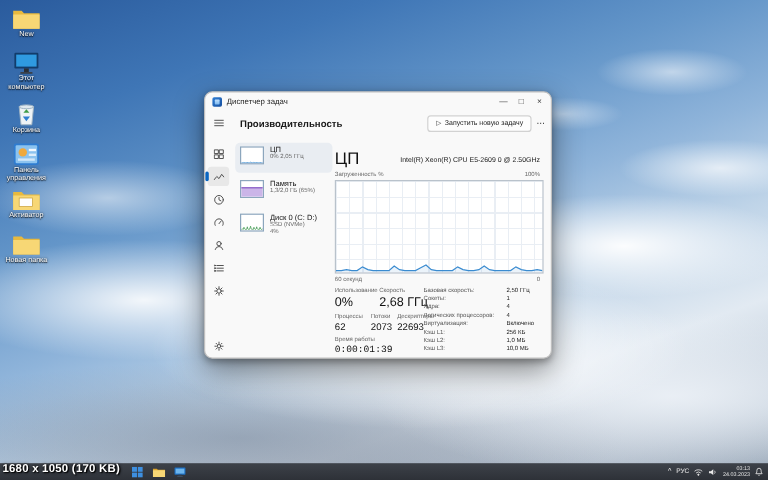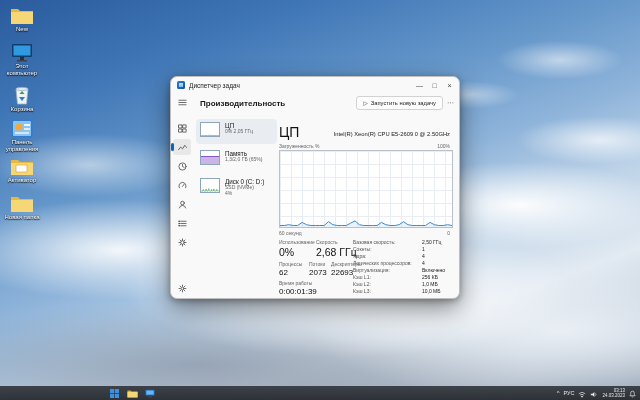--- a/index.html
+++ b/index.html
@@ -313,21 +313,21 @@
     <div class="abs stat-big" style="left:145px; top:169px;">2,68 ГГц</div>
 
     <div class="abs stat-lbl" style="left:108px; top:184px;">Процессы</div>
     <div class="abs stat-mid" style="left:108px; top:191px;">62</div>
     <div class="abs stat-lbl" style="left:138px; top:184px;">Потоки</div>
     <div class="abs stat-mid" style="left:138px; top:191px;">2073</div>
     <div class="abs stat-lbl" style="left:160px; top:184px;">Дескрипторы</div>
     <div class="abs stat-mid" style="left:160px; top:191px;">22693</div>
 
     <div class="abs stat-lbl" style="left:108px; top:203px;">Время работы</div>
-    <div class="abs stat-mid" style="left:108px; top:210px;">0:00:01:39</div>
+    <div class="abs stat-mid" style="left:108px; top:210px;font-family:Liberation Mono, monospace;">0:00:01:39</div>
 
     <div class="detail-row" style="left:182px; top:162px;">
       <span class="dl">Базовая скорость:</span>
       <span class="dv">2,50 ГГц</span>
     </div>
     <div class="detail-row" style="left:182px; top:169px;">
       <span class="dl">Сокеты:</span>
       <span class="dv">1</span>
     </div>
     <div class="detail-row" style="left:182px; top:176px;">
@@ -401,13 +401,14 @@
       </div>
       <span style="margin-right:2px;">
         <svg width="7" height="8" viewBox="0 0 8 9" fill="none" stroke="#e8e8e8" stroke-width="0.8">
           <path d="M1 6.5 c1-0.8 1-2.5 1-3.2 a2 2 0 0 1 4 0 c0 0.7 0 2.4 1 3.2 z"></path>
           <path d="M3.2 7.6 a0.9 0.9 0 0 0 1.6 0"></path>
         </svg>
       </span>
     </div>
   </div>
 
+  <div class="abs" id="res-overlay">1680 x 1050 (170 KB)</div>
 </div>
 
 </body></html>

